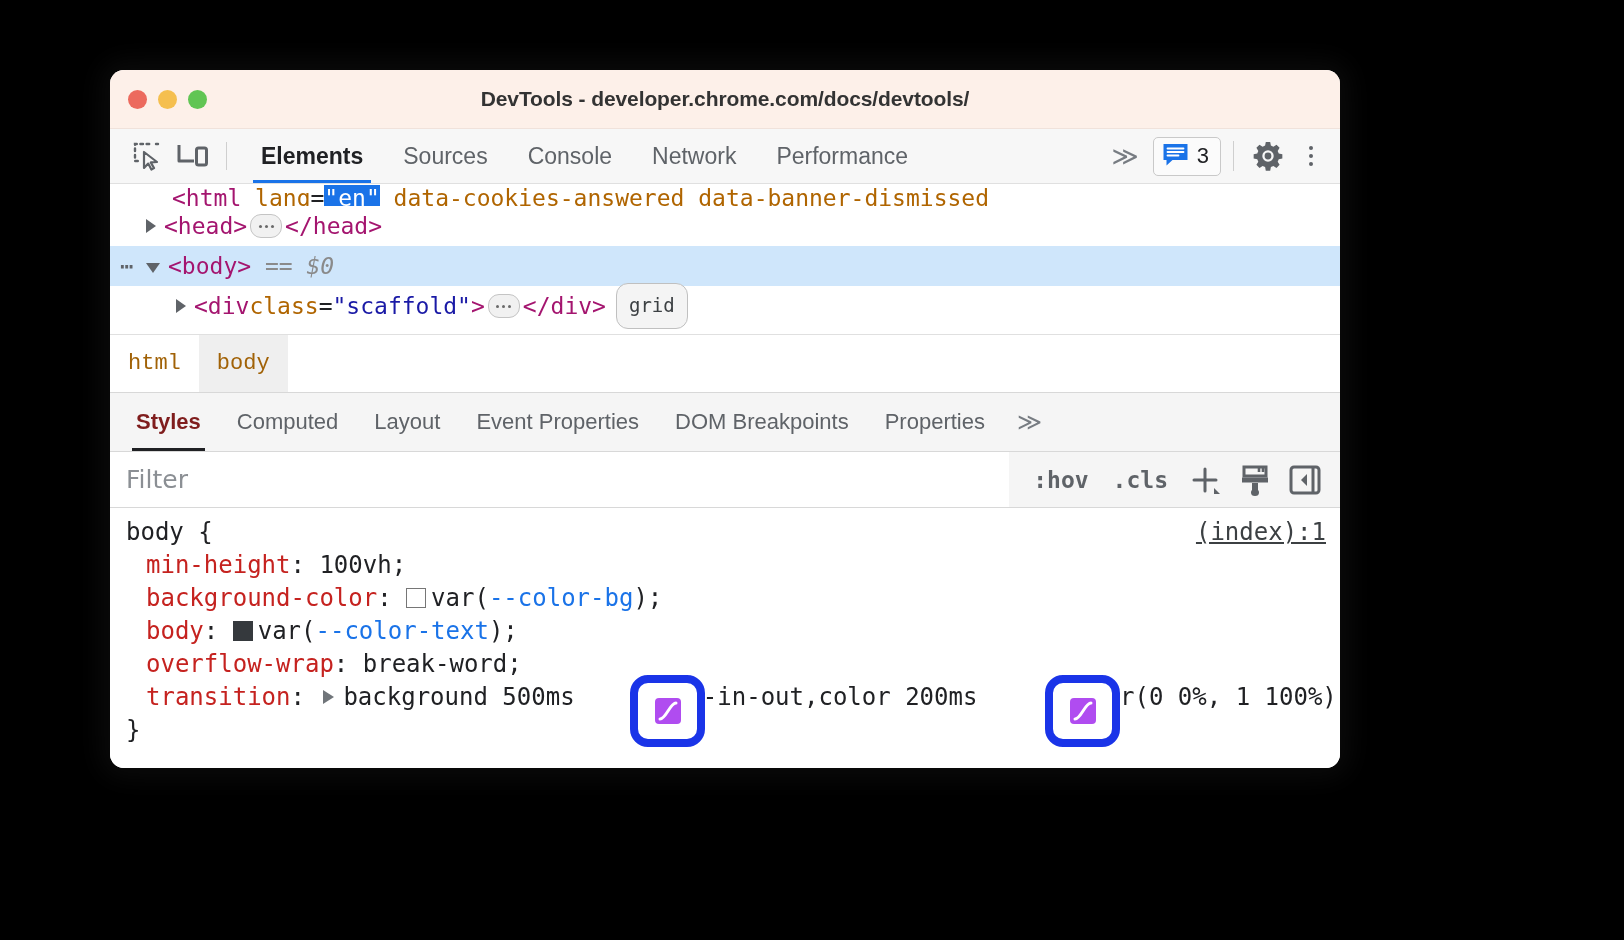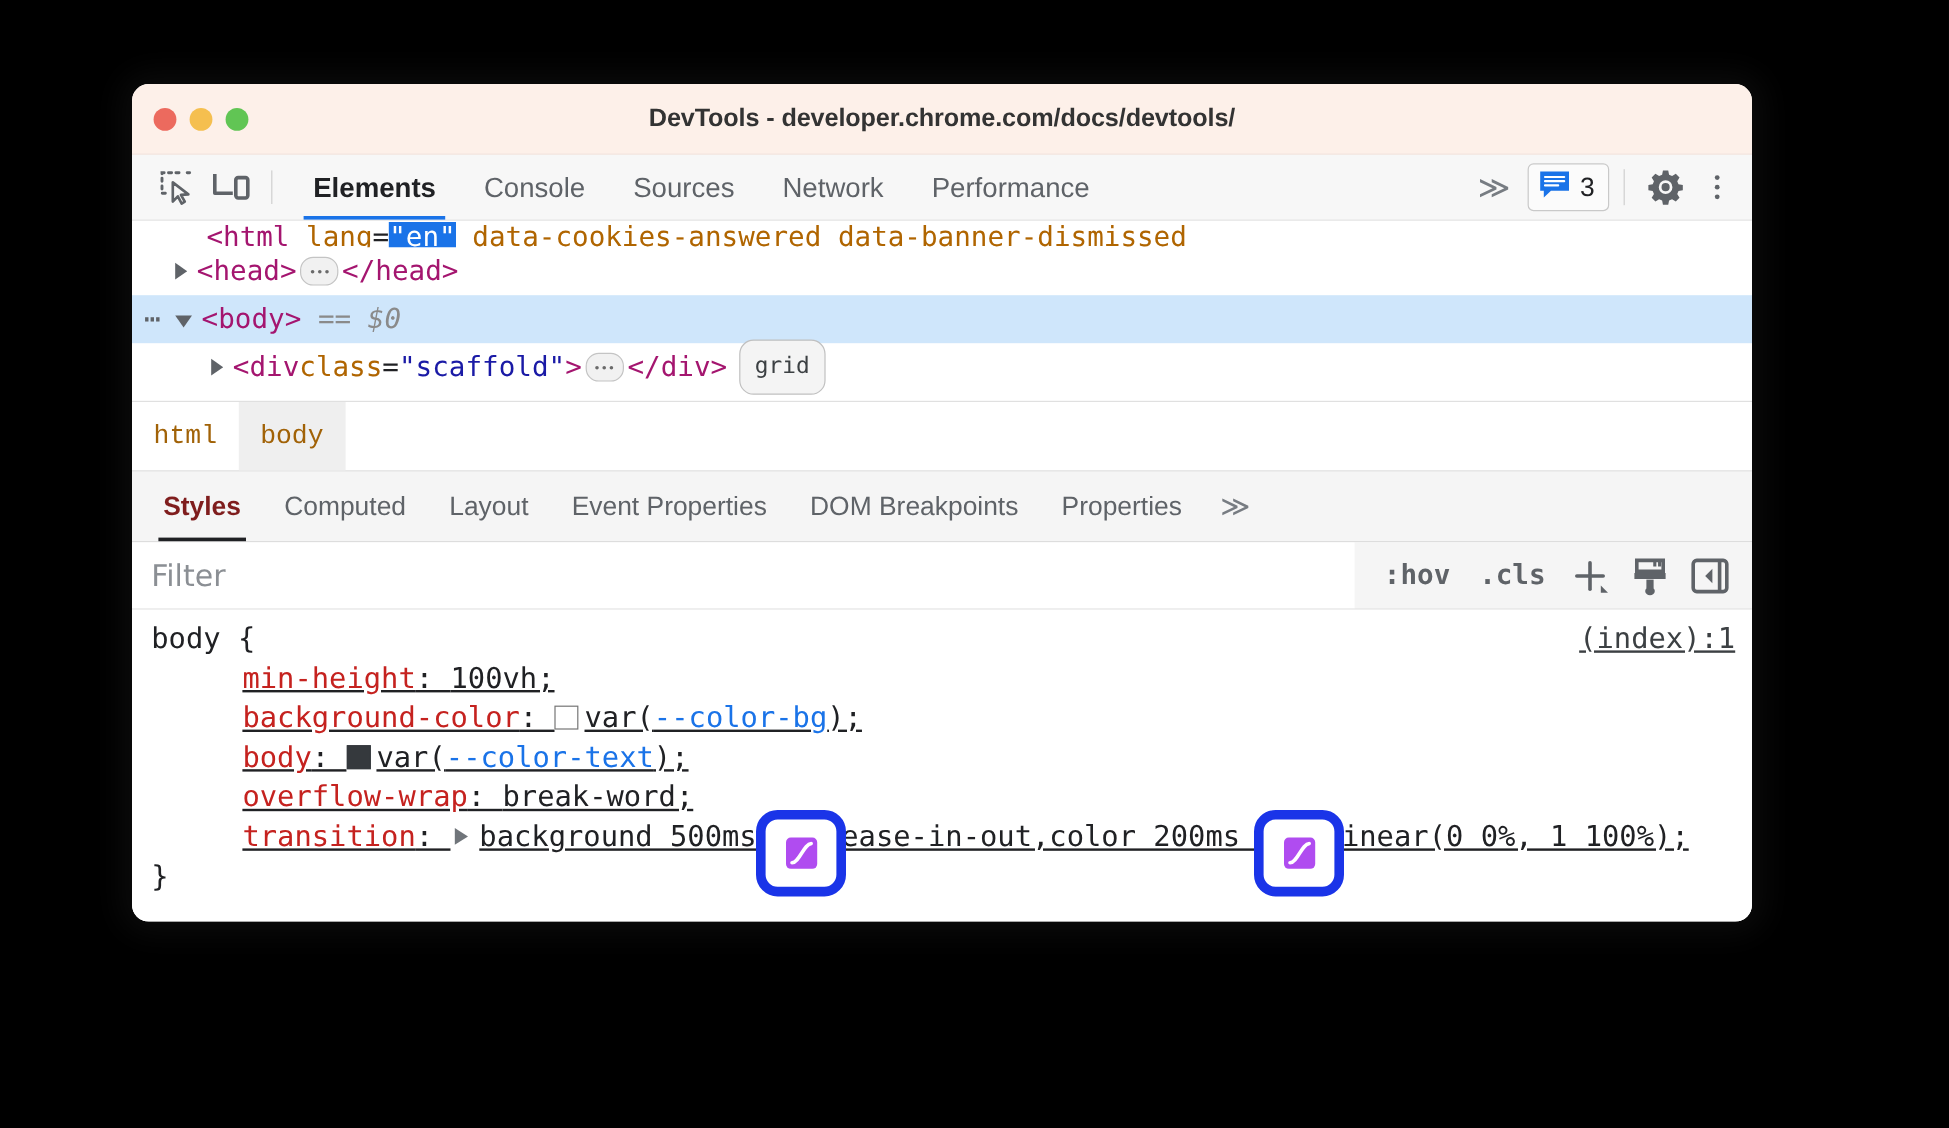--- a/index.html
+++ b/index.html
@@ -19,21 +19,21 @@
     width: 1624px;
     height: 940px;
     background: #000000;
   }
 
   
   #window {
     position: absolute;
     left: 110px;
     top: 70px;
-    width: 1350px;
+    width: 1230px;
     height: 698px;
     background: #ffffff;
     border-radius: 14px;
     box-shadow: 0 0 26px 10px rgba(255,255,255,0.045);
     overflow: hidden;
     display: flex;
     flex-direction: column;
   }
 
   
@@ -390,21 +390,21 @@
     color: #202124;
     padding: 8px 0 0 0;
     overflow: hidden;
   }
   .css-line {
     white-space: nowrap;
     padding-left: 16px;
     position: relative;
     height: 33px;
   }
-  .css-line.indented { padding-left: 92px; text-decoration: underline; }
+  .css-line.indented { padding-left: 36px; }
   .prop { color: #c5221f; }
   .val  { color: #202124; }
   .varname { color: #1a73e8; }
   .src-link {
     position: absolute;
     right: 14px;
     top: 8px;
     font-size: 24px;
     color: #3c4043;
     text-decoration: underline;
@@ -491,24 +491,24 @@
           <rect x="19.5" y="6" width="10" height="17" rx="2" fill="none" stroke="#5f6368" stroke-width="3"></rect>
         </svg>
       </div>
       <div class="tb-sep"></div>
 
       <div class="panel-tabs">
         <div class="panel-tab active">
             <span>Elements</span>
           </div>
         <div class="panel-tab">
-            <span>Console</span>
+            <span>Sources</span>
           </div>
         <div class="panel-tab">
-            <span>Sources</span>
+            <span>Console</span>
           </div>
         <div class="panel-tab">
             <span>Network</span>
           </div>
         <div class="panel-tab">
             <span>Performance</span>
           </div>
       </div>
 
       <div class="tb-right">

